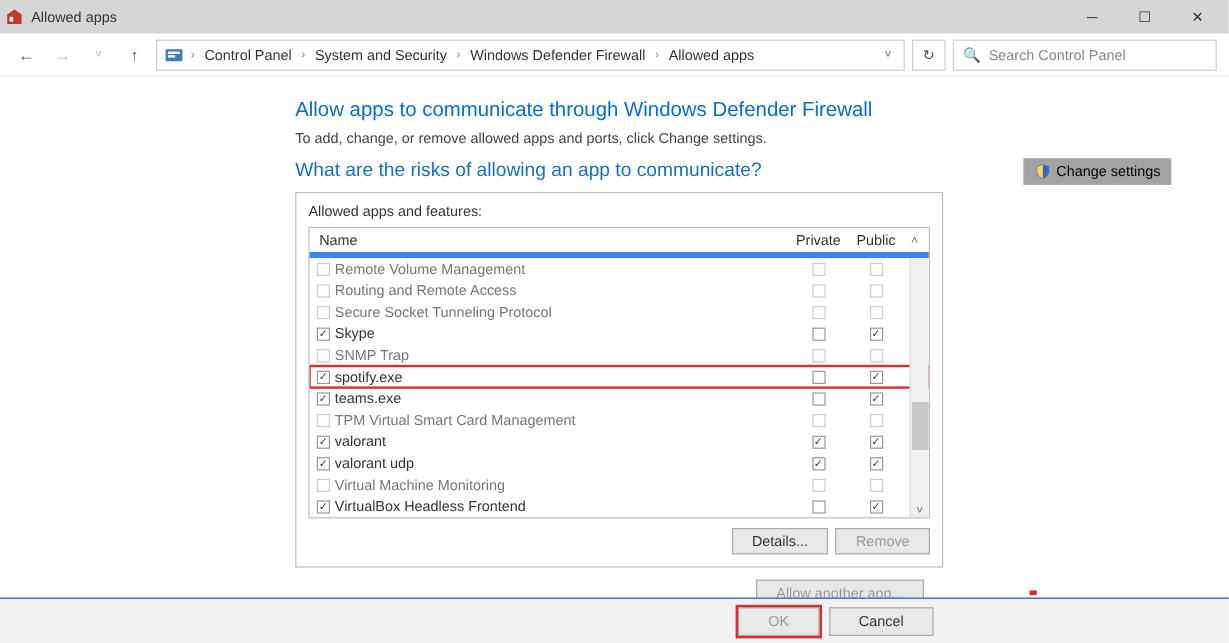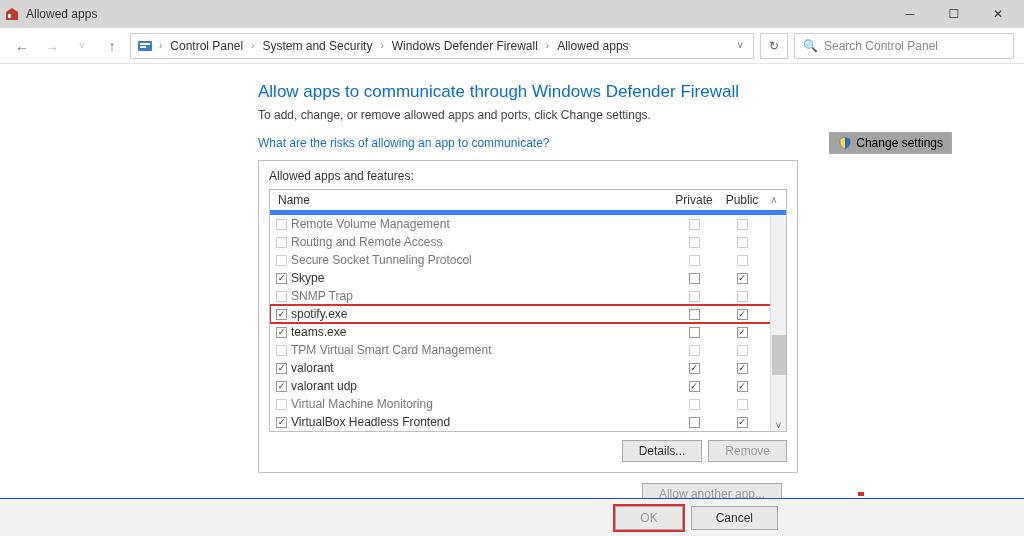--- a/index.html
+++ b/index.html
@@ -14,24 +14,24 @@
 .navbtn { width: 24px; height: 24px; display: flex; align-items: center; justify-content: center; color: #666; font-size: 14px; }
 .navbtn.disabled { color: #bbb; }
 .addressbar { flex: 1; display: flex; align-items: center; border: 1px solid #ccc; height: 26px; padding: 0 6px; gap: 4px; }
 .addressbar .cp-icon { width: 16px; height: 16px; }
 .crumb { color: #333; padding: 0 2px; }
 .chev { color: #888; padding: 0 2px; font-size: 10px; }
 .addr-drop { margin-left: auto; color: #666; padding: 0 4px; font-size: 10px; }
 .refresh { width: 28px; height: 26px; display: flex; align-items: center; justify-content: center; border: 1px solid #ccc; color: #555; }
 .searchbox { width: 220px; height: 26px; border: 1px solid #ccc; display: flex; align-items: center; padding: 0 8px; color: #888; gap: 6px; }
 
-.content { padding: 18px 72px 0 246px; margin-left: 12px; }
+.content { padding: 18px 48px 0 246px; }
 .heading { color: #0a6cce; font-size: 17px; font-weight: 400; margin-bottom: 6px; }
 .subtext { color: #444; font-size: 12px; margin-bottom: 10px; }
-.linkline { color: #1a6fc0; font-size: 12px; }
+.linkline { color: #1a6fc0; font-size: 16px; }
 .headrow { display: flex; align-items: center; justify-content: space-between; margin-bottom: 6px; }
 .changebtn { background: #a3a3a3; border: 1px solid #aaa; padding: 3px 8px; display: inline-flex; align-items: center; gap: 4px; font-size: 12px; }
 .shield { width: 14px; height: 14px; }
 
 .panel { border: 1px solid #bfbfbf; padding: 8px 10px 10px 10px; width: 540px; }
 .panel-label { font-size: 12px; margin-bottom: 6px; }
 .listwrap { border: 1px solid #bfbfbf; }
 .listhead { display: flex; align-items: center; border-bottom: 5px solid #3b82f6; padding: 3px 4px; font-size: 12px; }
 .col-name { flex: 1; padding-left: 4px; }
 .col-priv, .col-pub { width: 48px; text-align: center; }

